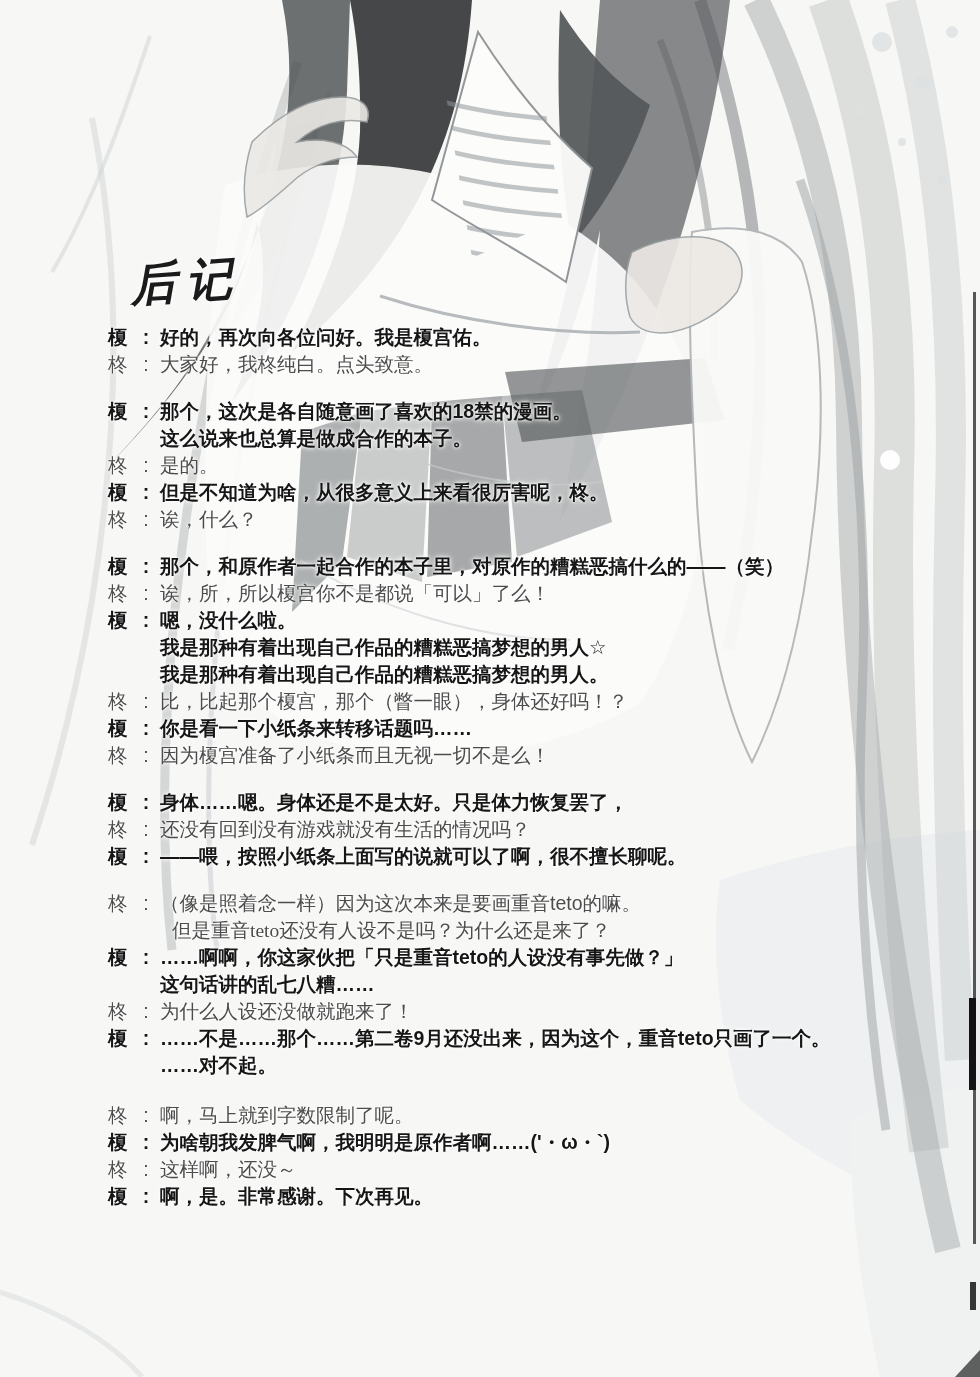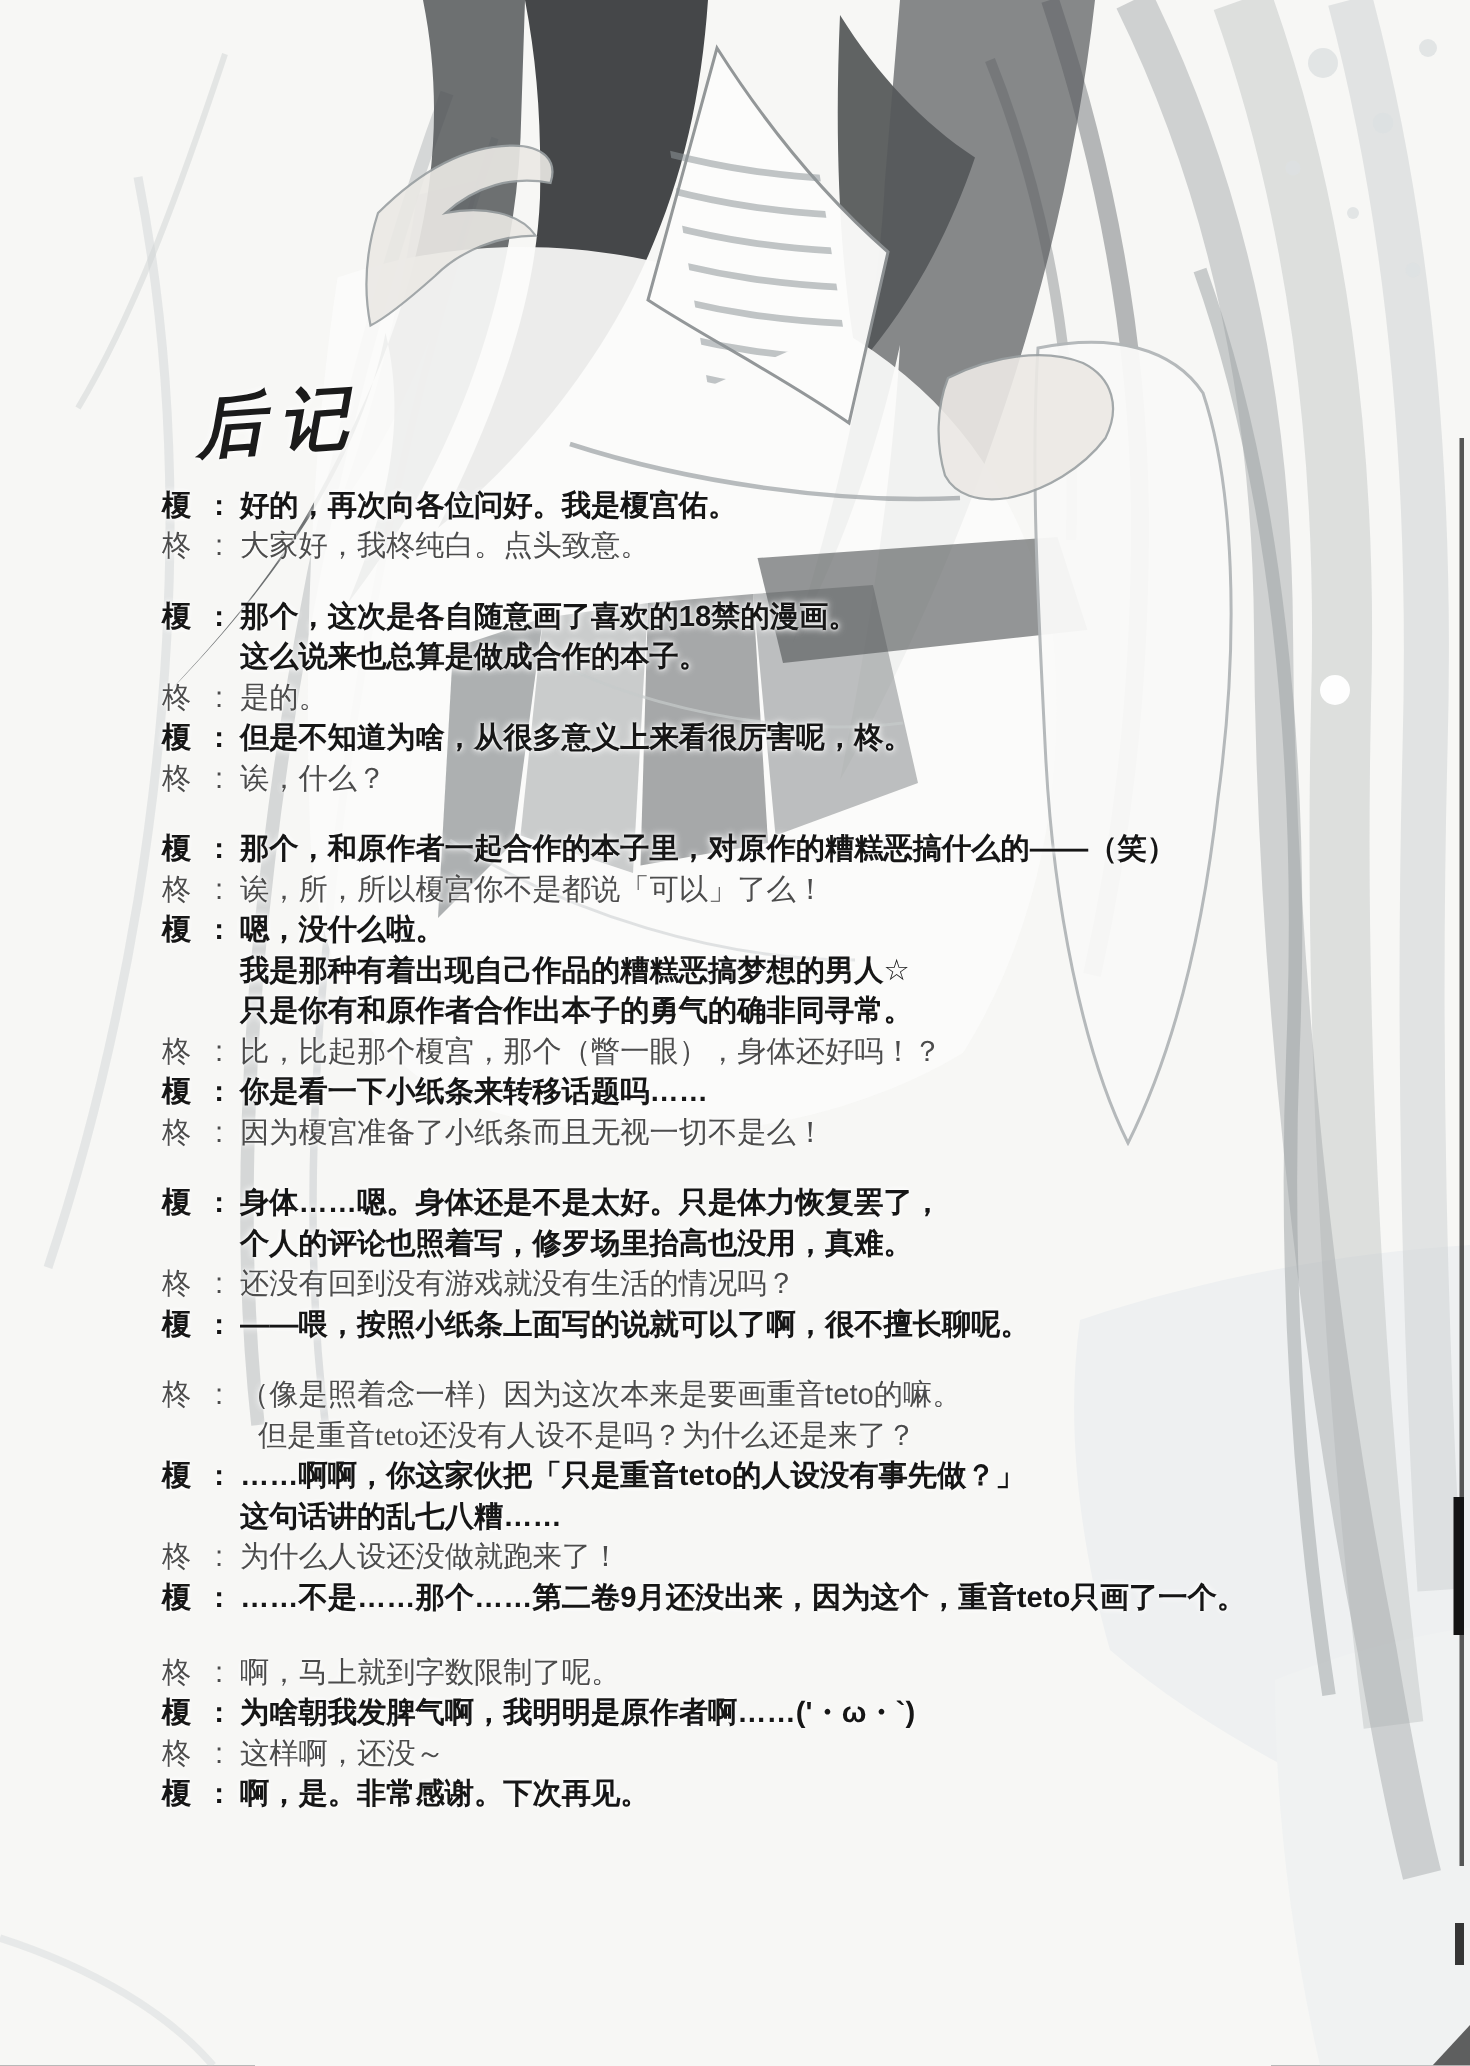--- a/index.html
+++ b/index.html
@@ -113,33 +113,33 @@
     <div class="ln h"><span class="spk">柊</span><span class="sep">:</span><span class="txt">大家好，我柊纯白。点头致意。</span></div>
     <div class="ln e g"><span class="spk">榎</span><span class="sep">:</span><span class="txt">那个，这次是各自随意画了喜欢的18禁的漫画。</span></div>
     <div class="ln e"><span class="spk"></span><span class="sep"></span><span class="txt">这么说来也总算是做成合作的本子。</span></div>
     <div class="ln h"><span class="spk">柊</span><span class="sep">:</span><span class="txt">是的。</span></div>
     <div class="ln e"><span class="spk">榎</span><span class="sep">:</span><span class="txt">但是不知道为啥，从很多意义上来看很厉害呢，柊。</span></div>
     <div class="ln h"><span class="spk">柊</span><span class="sep">:</span><span class="txt">诶，什么？</span></div>
     <div class="ln e g"><span class="spk">榎</span><span class="sep">:</span><span class="txt">那个，和原作者一起合作的本子里，对原作的糟糕恶搞什么的——（笑）</span></div>
     <div class="ln h"><span class="spk">柊</span><span class="sep">:</span><span class="txt">诶，所，所以榎宫你不是都说「可以」了么！</span></div>
     <div class="ln e"><span class="spk">榎</span><span class="sep">:</span><span class="txt">嗯，没什么啦。</span></div>
     <div class="ln e"><span class="spk"></span><span class="sep"></span><span class="txt">我是那种有着出现自己作品的糟糕恶搞梦想的男人☆</span></div>
-    <div class="ln e"><span class="spk"></span><span class="sep"></span><span class="txt">只是你有和原作者合作出本子的勇气的确非同寻常。</span></div>
+    <div class="ln e"><span class="spk"></span><span class="sep"></span><span class="txt">我是那种有着出现自己作品的糟糕恶搞梦想的男人。</span></div>
     <div class="ln h"><span class="spk">柊</span><span class="sep">:</span><span class="txt">比，比起那个榎宫，那个（瞥一眼），身体还好吗！？</span></div>
     <div class="ln e"><span class="spk">榎</span><span class="sep">:</span><span class="txt">你是看一下小纸条来转移话题吗……</span></div>
     <div class="ln h"><span class="spk">柊</span><span class="sep">:</span><span class="txt">因为榎宫准备了小纸条而且无视一切不是么！</span></div>
     <div class="ln e g"><span class="spk">榎</span><span class="sep">:</span><span class="txt">身体……嗯。身体还是不是太好。只是体力恢复罢了，</span></div>
-    <div class="ln e"><span class="spk"></span><span class="sep"></span><span class="txt">个人的评论也照着写，修罗场里抬高也没用，真难。</span></div>
     <div class="ln h"><span class="spk">柊</span><span class="sep">:</span><span class="txt">还没有回到没有游戏就没有生活的情况吗？</span></div>
     <div class="ln e"><span class="spk">榎</span><span class="sep">:</span><span class="txt">——喂，按照小纸条上面写的说就可以了啊，很不擅长聊呢。</span></div>
     <div class="ln h g"><span class="spk">柊</span><span class="sep">:</span><span class="txt">（像是照着念一样）因为这次本来是要画重音teto的嘛。</span></div>
     <div class="ln h i"><span class="spk"></span><span class="sep"></span><span class="txt">但是重音teto还没有人设不是吗？为什么还是来了？</span></div>
     <div class="ln e"><span class="spk">榎</span><span class="sep">:</span><span class="txt">……啊啊，你这家伙把「只是重音teto的人设没有事先做？」</span></div>
     <div class="ln e"><span class="spk"></span><span class="sep"></span><span class="txt">这句话讲的乱七八糟……</span></div>
     <div class="ln h"><span class="spk">柊</span><span class="sep">:</span><span class="txt">为什么人设还没做就跑来了！</span></div>
     <div class="ln e"><span class="spk">榎</span><span class="sep">:</span><span class="txt">……不是……那个……第二卷9月还没出来，因为这个，重音teto只画了一个。</span></div>
+    <div class="ln e"><span class="spk"></span><span class="sep"></span><span class="txt">……对不起。</span></div>
     <div class="ln h g2"><span class="spk">柊</span><span class="sep">:</span><span class="txt">啊，马上就到字数限制了呢。</span></div>
     <div class="ln e"><span class="spk">榎</span><span class="sep">:</span><span class="txt">为啥朝我发脾气啊，我明明是原作者啊……('・ω・`)</span></div>
     <div class="ln h"><span class="spk">柊</span><span class="sep">:</span><span class="txt">这样啊，还没～</span></div>
     <div class="ln e"><span class="spk">榎</span><span class="sep">:</span><span class="txt">啊，是。非常感谢。下次再见。</span></div>
   </div>
 
 </div>
 
 </body></html>

